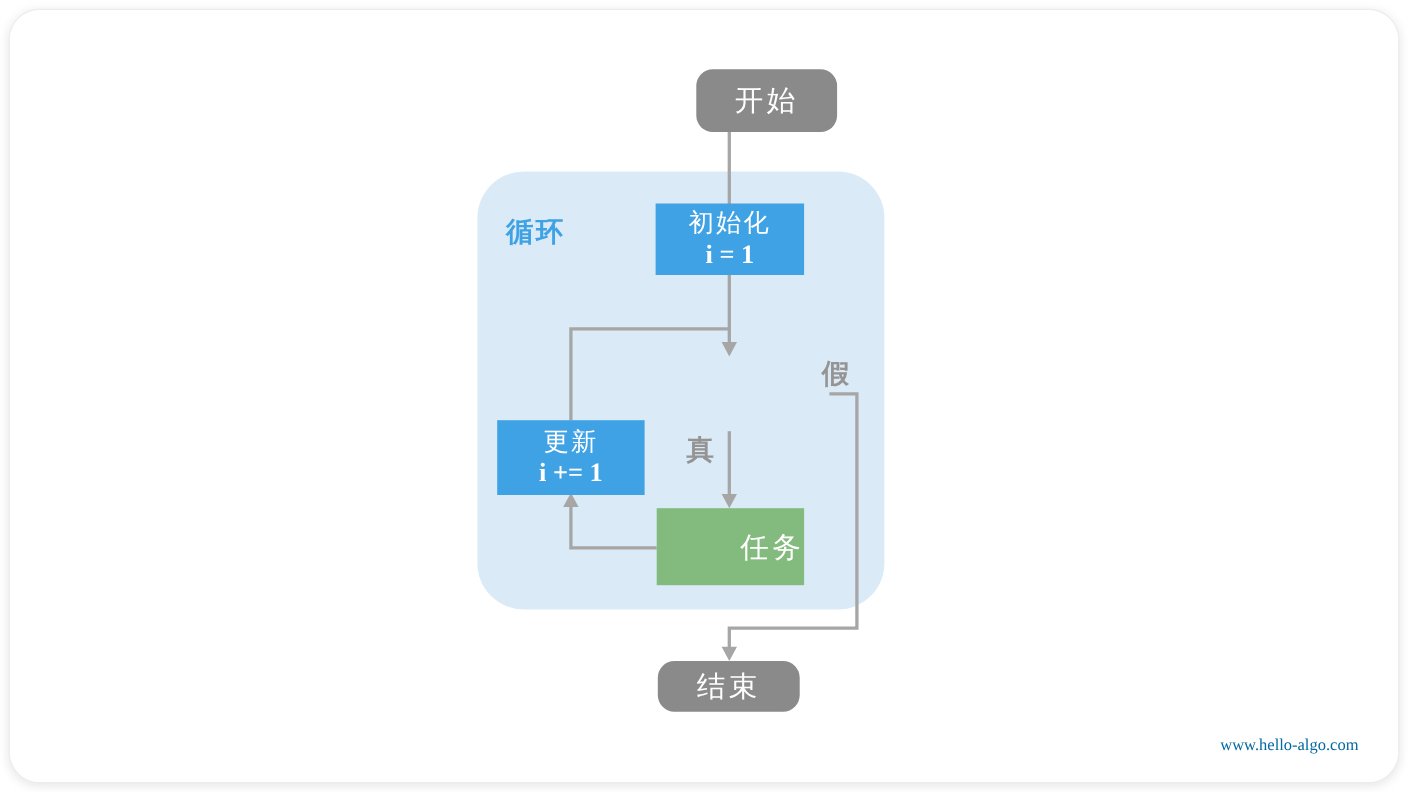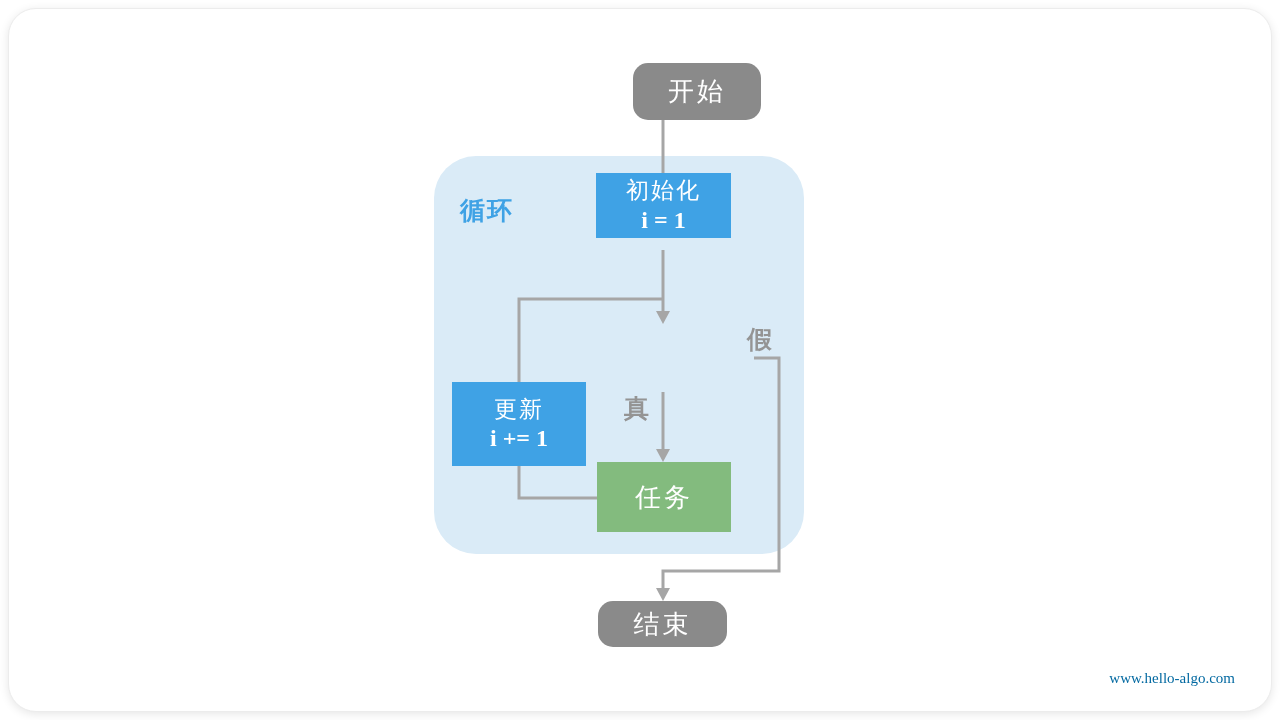--- a/index.html
+++ b/index.html
@@ -65,27 +65,28 @@
   }
   .terminal {
     background: #8A8A8A;
     border-radius: 15px;
     font-size: 26px;
     letter-spacing: 3px;
   }
   .node-start { left: 624px; top: 54px;  width: 128px; height: 57px; }
   .node-end   { left: 589px; top: 592px; width: 129px; height: 46px; }
   .process { background: #3FA2E5; }
-  .node-init   { left: 587px; top: 164px; width: 135px; height: 65px; }
-  .node-update { left: 443px; top: 373px; width: 134px; height: 84px; }
+  .node-init   { left: 587px; top: 176px; width: 135px; height: 65px; }
+  .node-update { left: 443px; top: 373px; width: 134px; height: 68px; }
   .node-task {
     left: 588px; top: 453px; width: 134px; height: 70px;
     background: #83BB7E;
     font-size: 26px;
     letter-spacing: 3px;
+    align-items: flex-end;
   }
   .node-condition {
     left: 563px; top: 315px; width: 182px; height: 68px;
     background: #3FA2E5;
     clip-path: polygon(50% 0, 100% 50%, 50% 100%, 0 50%);
     font-family: "DejaVu Sans Mono", monospace;
     font-weight: bold;
     font-size: 23px;
   }
   .node .cjk-line {

